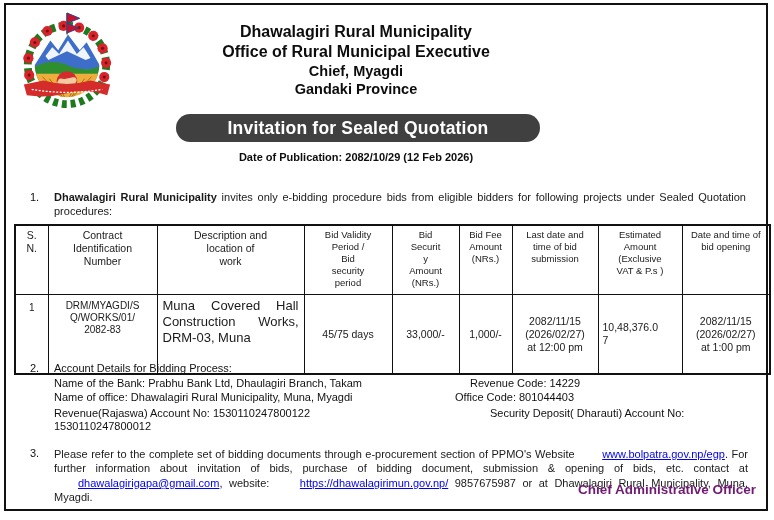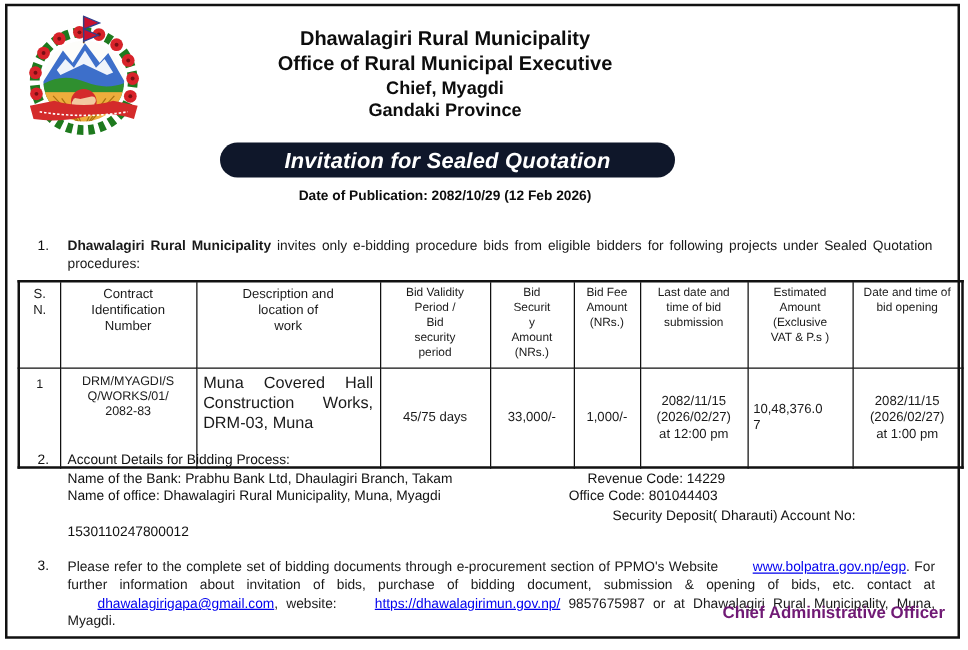--- a/index.html
+++ b/index.html
@@ -6,22 +6,22 @@
   .canvas{position:relative;width:774px;height:520px;background:#ffffff;overflow:hidden;
           font-family:"Liberation Sans", sans-serif;color:#1a1a1a;}
   .frame{position:absolute;left:4px;top:3px;width:760px;height:504px;border:2px solid #111;}
   .abs{position:absolute;}
 
   
   .logo{position:absolute;left:18px;top:10px;width:98px;height:100px;}
   .title-block{position:absolute;left:116px;top:22px;width:480px;text-align:center;font-weight:bold;color:#0d0d0d;}
   .title-l1,.title-l2{font-size:16px;line-height:20px;}
   .title-l3,.title-l4{font-size:14.5px;line-height:18px;}
-  .banner{position:absolute;left:176px;top:114px;width:364px;height:28px;background:#0f172a;border-radius:15px;
-          color:#ffffff;font-weight:bold;font-size:17.5px;line-height:28px;text-align:center;letter-spacing:.2px;font-style:italic;}
+  .banner{position:absolute;left:176px;top:114px;width:364px;height:28px;background:#404040;border-radius:15px;
+          color:#ffffff;font-weight:bold;font-size:17.5px;line-height:28px;text-align:center;letter-spacing:.2px;}
   .pubdate{position:absolute;left:116px;top:151px;width:480px;text-align:center;font-weight:bold;font-size:11px;color:#0d0d0d;}
 
   
   .num{position:absolute;font-size:11px;color:#111;}
   .n1{left:30px;top:191px;}
   .n2{left:30px;top:362px;}
   .n3{left:30px;top:447px;}
   .item1-text{position:absolute;left:54px;top:191px;width:692px;font-size:11px;line-height:13.5px;text-align:justify;}
   .item1-text b{font-weight:bold;}
 
@@ -198,20 +198,21 @@
       </tr>
     </tbody>
   </table>
 
   <div class="num n2">2.</div>
   <div class="abs s2" style="left:54px;top:362px">Account Details for Bidding Process:</div>
   <div class="abs s2" style="left:54px;top:377px">Name of the Bank: Prabhu Bank Ltd, Dhaulagiri Branch, Takam</div>
   <div class="abs s2" style="left:470px;top:377px">Revenue Code: 14229</div>
   <div class="abs s2" style="left:54px;top:391px">Name of office: Dhawalagiri Rural Municipality, Muna, Myagdi</div>
   <div class="abs s2" style="left:455px;top:391px">Office Code: 801044403</div>
+  <div class="abs s2" style="left:54px;top:407px">Revenue(Rajaswa) Account No: 1530110247800122</div>
   <div class="abs s2" style="left:490px;top:407px">Security Deposit( Dharauti) Account No:</div>
   <div class="abs s2" style="left:54px;top:420px">1530110247800012</div>
 
   <div class="num n3">3.</div>
   <div class="item3-text"><span>Please refer to the complete set of bidding documents through e-procurement section of PPMO's Website </span><a href="#">www.bolpatra.gov.np/egp</a><span>. For further information about invitation of bids, purchase of bidding document, submission &amp; opening of bids, etc. contact at </span><a href="#">dhawalagirigapa@gmail.com</a><span>, website: </span><a href="#">https://dhawalagirimun.gov.np/</a><span> 9857675987 or at Dhawalagiri Rural Municipality, Muna, Myagdi.</span></div>
 
   <div class="signature">Chief Administrative Officer</div>
 </div>
 
 </body></html>

